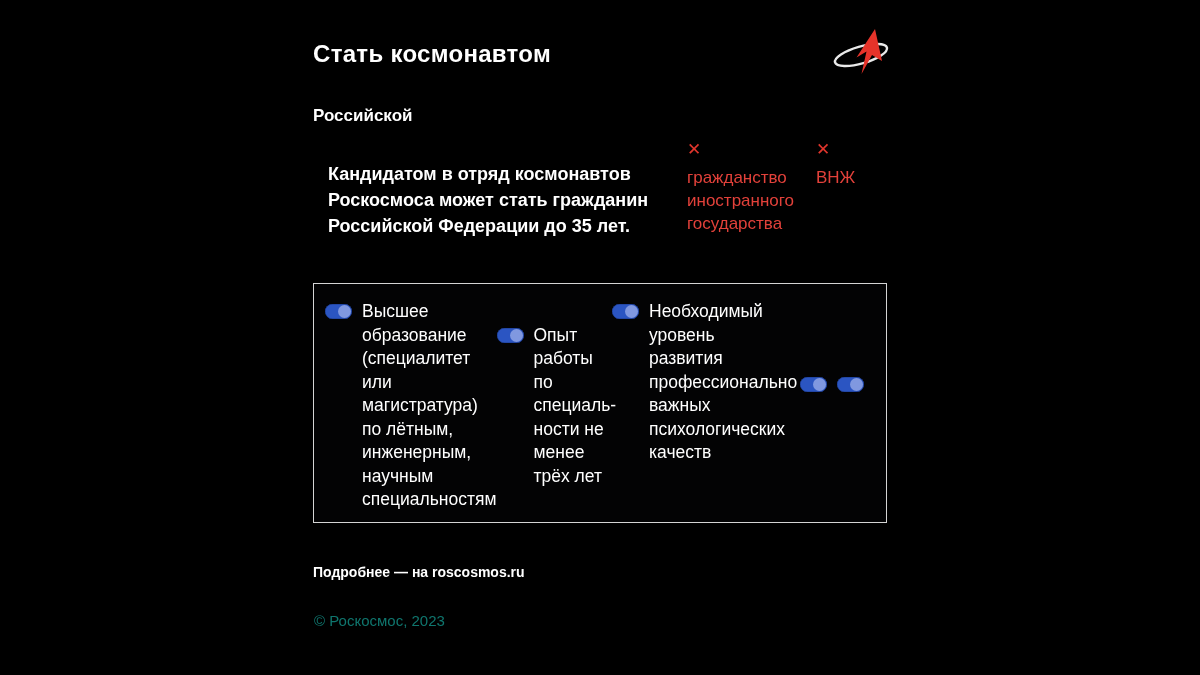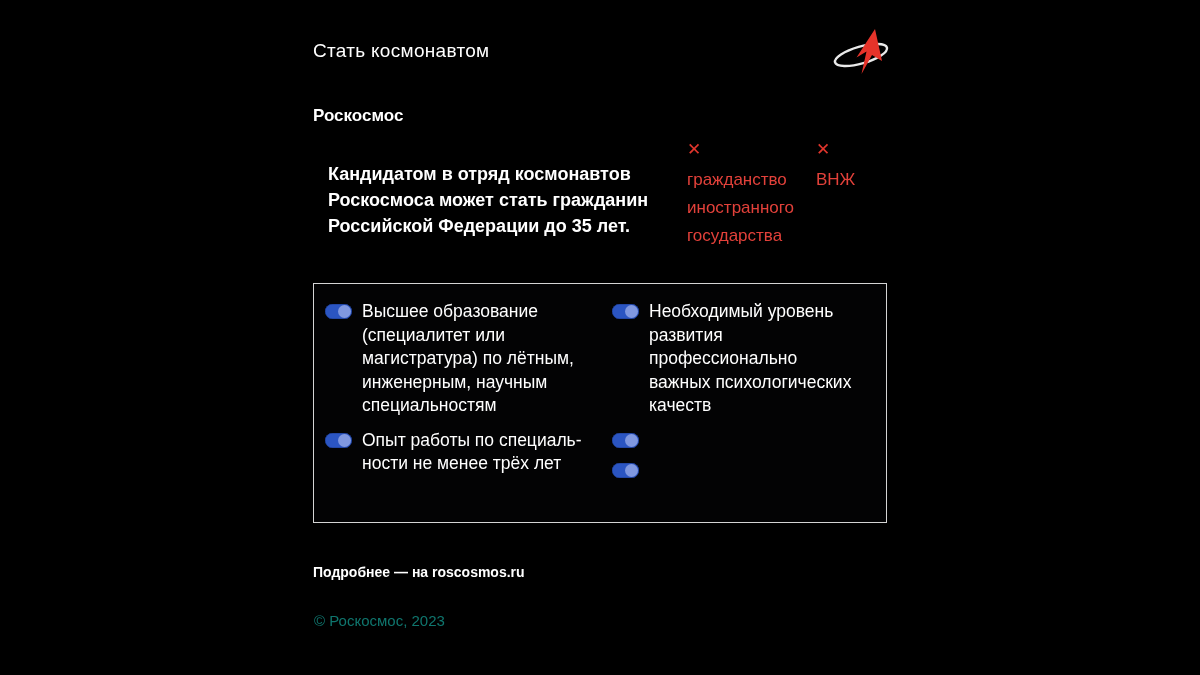--- a/index.html
+++ b/index.html
@@ -4,21 +4,21 @@
 <style>
   * { margin: 0; padding: 0; box-sizing: border-box; }
   html, body { width: 1200px; height: 675px; background: #000; overflow: hidden; }
   body { font-family: "Liberation Sans", "DejaVu Sans", sans-serif; color: #fff; position: relative; }
 
   .abs { position: absolute; }
   .ml { white-space: pre-line; }
 
   .title {
     left: 313px; top: 40px;
-    font-size: 19px; font-weight: normal; letter-spacing: 0.3px;
+    font-size: 24px; font-weight: bold; letter-spacing: 0.3px;
   }
 
   .logo { left: 832px; top: 28px; width: 64px; height: 48px; }
 
   .section-label {
     left: 313px; top: 106px;
     font-size: 17px; font-weight: bold;
   }
 
   .intro {
@@ -27,29 +27,29 @@
   }
 
   .restriction { top: 141px; color: #e2413a; }
   .restriction-1 { left: 687px; width: 125px; }
   .restriction-2 { left: 816px; width: 80px; }
   .x-icon {
     display: block;
     font-size: 17px; font-weight: bold; color: #e0352c;
     line-height: 18px; margin-bottom: 7px;
   }
-  .restriction-label { font-size: 17px; line-height: 28px; }
+  .restriction-label { font-size: 17px; line-height: 23px; }
 
   .req-box {
     left: 313px; top: 283px; width: 574px; height: 240px;
     border: 1.5px solid #d4d4d4; background: rgba(10,10,12,0.35);
   }
   .req-col {
     position: absolute; top: 16px;
-    display: flex; flex-direction: column; row-gap: 11px;
+    display: flex; flex-direction: row; row-gap: 11px; align-items: center;
   }
   .req-col-left  { left: 11px;  width: 278px; }
   .req-col-right { left: 298px; width: 262px; }
 
   .req-item { display: flex; align-items: flex-start; }
   .toggle {
     flex: 0 0 auto; position: relative;
     width: 27px; height: 15px; border-radius: 8px;
     background: #2b55c2; margin-top: 4px; margin-right: 10px;
     box-shadow: 0 0 0 0.5px #1c3a8a inset;
@@ -76,21 +76,21 @@
 
 <div class="abs title">Стать космонавтом</div>
 
 <div class="abs logo">
   <svg width="64" height="48" viewBox="0 0 64 48" aria-hidden="true">
     <ellipse cx="29" cy="27" rx="27" ry="8.5" fill="none" stroke="#e9e9e9" stroke-width="2.4" transform="rotate(-16 29 27)"></ellipse>
     <path d="M43 1 L50 33 L40 27 L29.5 46 L34.5 23.5 L24.5 29.5 Z" fill="#e6332a"></path>
   </svg>
 </div>
 
-<div class="abs section-label">Роскосмос</div>
+<div class="abs section-label">Российской</div>
 
 <div class="abs intro ml">Кандидатом в отряд космонавтов
 Роскосмоса может стать гражданин
 Российской Федерации до 35 лет.</div>
 
 <div class="abs restriction restriction-1">
   <span class="x-icon">✕</span>
   <div class="restriction-label ml">гражданство
 иностранного
 государства</div>

